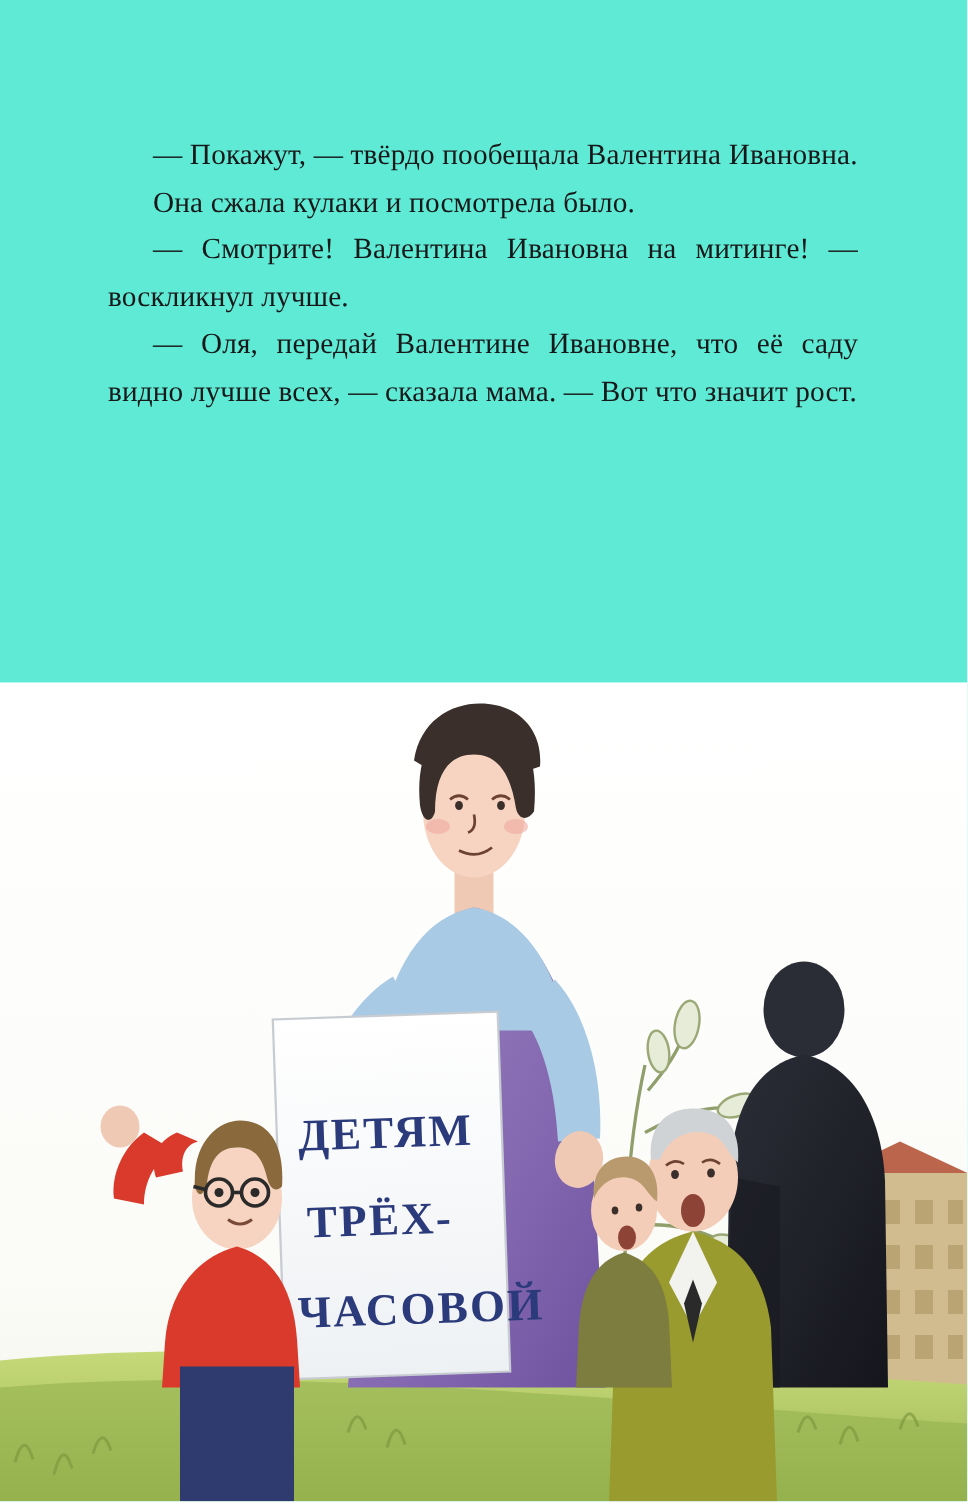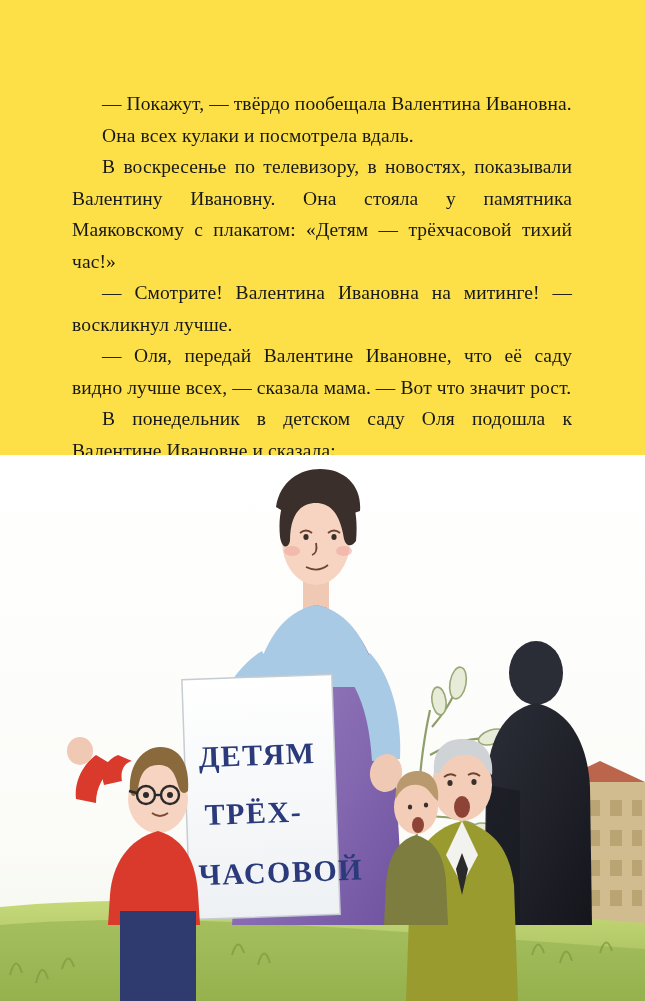--- a/index.html
+++ b/index.html
@@ -10,21 +10,21 @@
   body {
     width: 645px;
     height: 1001px;
     position: relative;
     overflow: hidden;
     font-family: "Liberation Serif", serif;
   }
   .page {
     position: absolute;
     inset: 0;
-    background: #fde047;
+    background: #5eead4;
   }
   .text-block {
     position: absolute;
     left: 72px;
     top: 88px;
     width: 500px;
   }
   .para {
     margin: 0;
     font-size: 19.5px;
@@ -47,25 +47,23 @@
   }
   .illus svg { display: block; }
 </style>
 </head>
 <body>
 
 <div class="page">
 
   <div class="text-block">
     <p class="para">— Покажут, — твёрдо пообещала Валентина Ивановна.</p>
-    <p class="para">Она всех кулаки и посмотрела вдаль.</p>
-    <p class="para">В воскресенье по телевизору, в новостях, показывали Валентину Ивановну. Она стояла у памятника Маяковскому с плакатом: «Детям — трёхчасовой тихий час!»</p>
+    <p class="para">Она сжала кулаки и посмотрела было.</p>
     <p class="para">— Смотрите! Валентина Ивановна на митинге! — воскликнул лучше.</p>
     <p class="para">— Оля, передай Валентине Ивановне, что её саду видно лучше всех, — сказала мама. — Вот что значит рост.</p>
-    <p class="para">В понедельник в детском саду Оля подошла к Валентине Ивановне и сказала:</p>
   </div>
 
   <div class="illus">
     <svg width="645" height="546" viewBox="0 0 645 546" xmlns="http://www.w3.org/2000/svg">
       <defs>
         <linearGradient id="skyg" x1="0" y1="0" x2="0" y2="1">
           <stop offset="0%" stop-color="#ffffff"></stop>
           <stop offset="70%" stop-color="#fbfcf8"></stop>
           <stop offset="100%" stop-color="#f2f4ea"></stop>
         </linearGradient>

